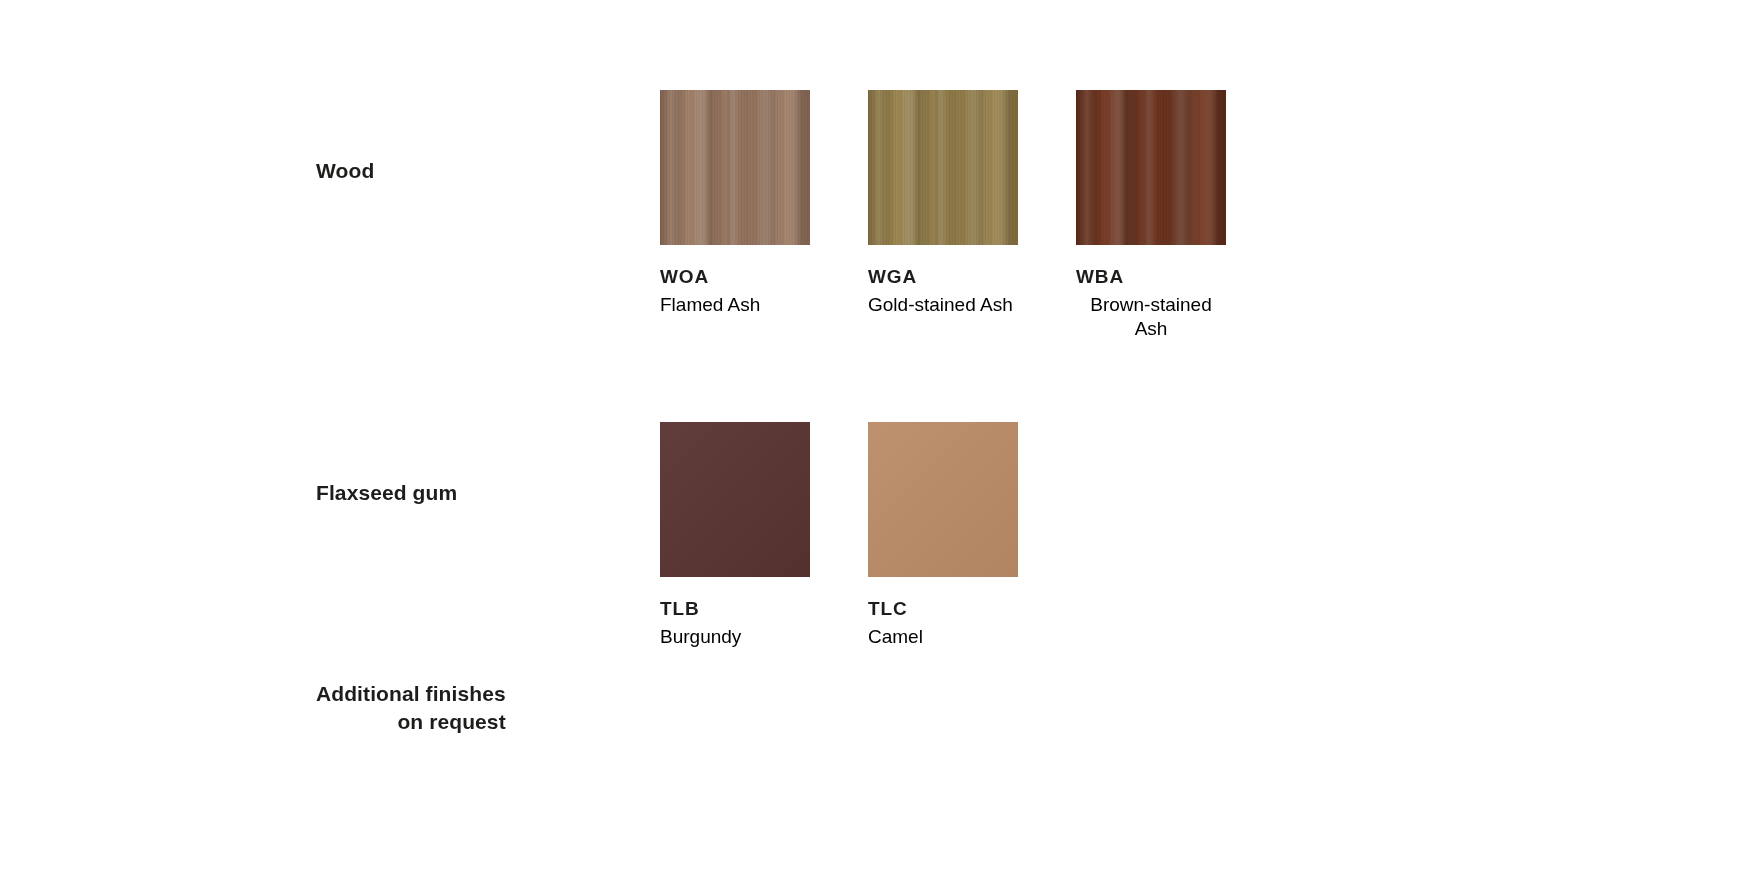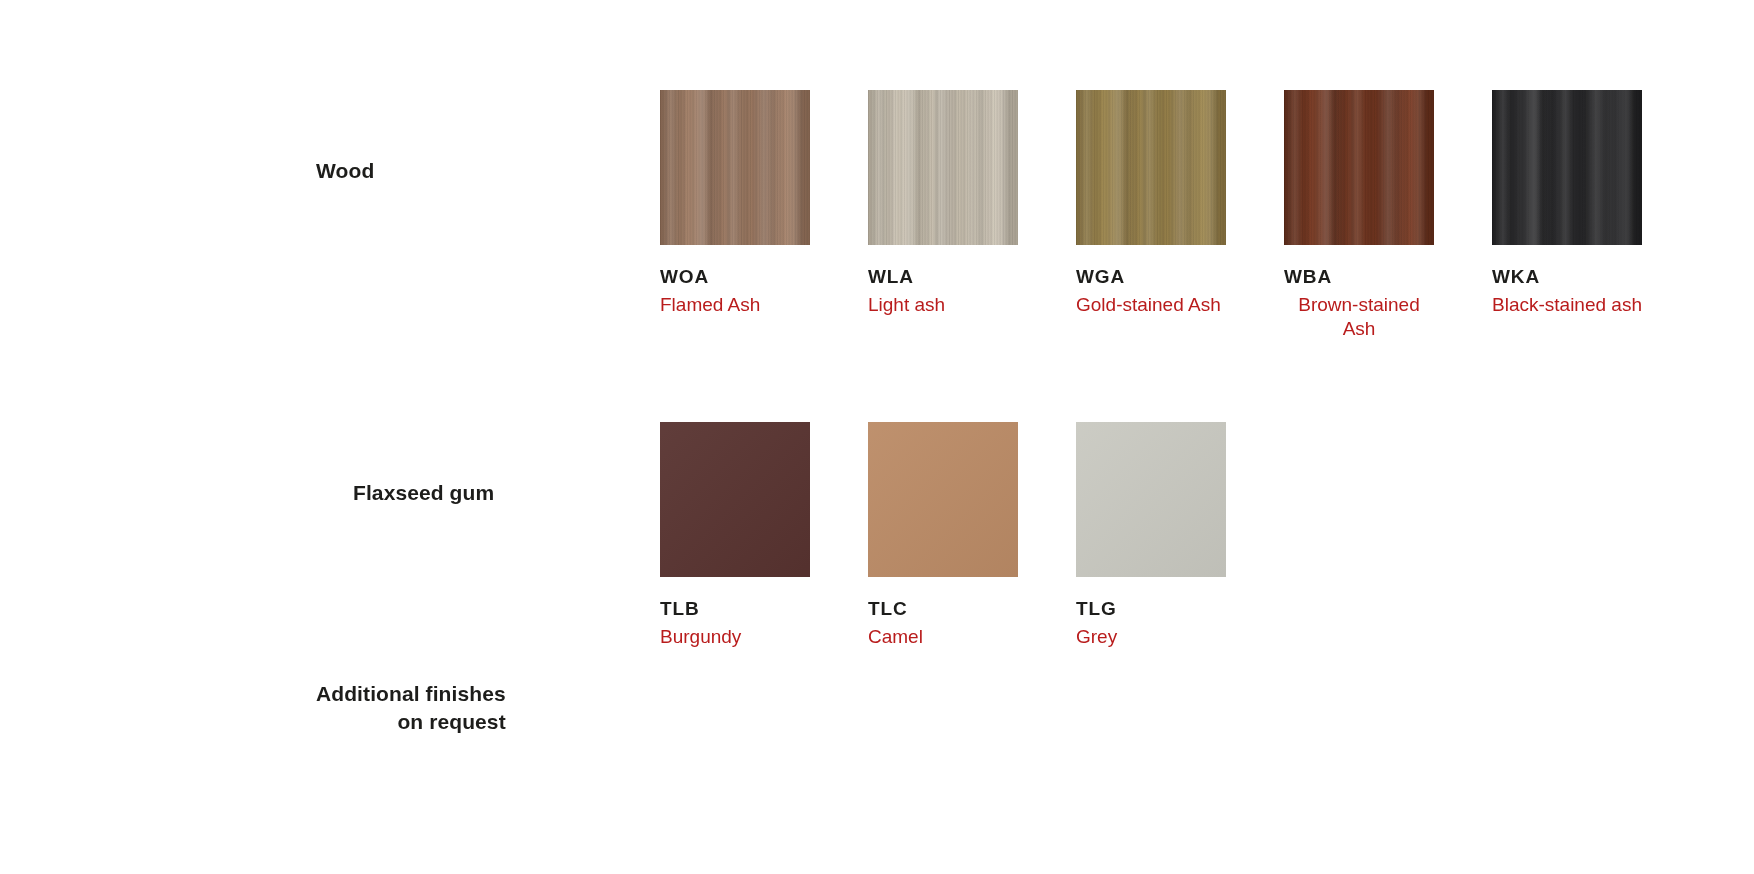--- a/index.html
+++ b/index.html
@@ -24,21 +24,21 @@
     position: absolute;
     left: 316px;
     font-size: 21px;
     font-weight: 700;
     letter-spacing: 0.1px;
     color: #1d1d1b;
     line-height: 1.33;
     white-space: pre-line;
   }
   .row-label.wood      { top: 157px; }
-  .row-label.flax      { top: 479px; margin-left: 37px; }
+  .row-label.flax      { top: 479px; }
   .row-label.extra     { top: 680px; text-align: right; }
 
   
   .grid {
     position: absolute;
     left: 660px;
     width: 990px;
     display: grid;
     grid-template-columns: repeat(5, 150px);
     column-gap: 58px;
@@ -109,88 +109,73 @@
     font-weight: 700;
     letter-spacing: 0.9px;
     color: #1d1d1b;
     text-align: center;
     line-height: 1.2;
   }
   .desc {
     margin-top: 4px;
     font-size: 19px;
     font-weight: 400;
-    color: #b91c1c;
+    color: #000000;
     text-align: center;
     line-height: 1.25;
     max-width: 165px;
   }
 </style>
 </head>
 <body>
 
 <div class="page">
 
   <div class="row-label wood">Wood</div>
 
   <div class="grid row-wood">
 
     <div class="cell">
       <div class="swatch wood" style="background-color: rgb(166, 131, 107); background-image: linear-gradient(90deg, rgb(141, 107, 85) 0%, rgb(166, 131, 107) 18%, rgb(141, 107, 85) 34%, rgb(166, 131, 107) 52%, rgb(141, 107, 85) 68%, rgb(166, 131, 107) 84%, rgb(141, 107, 85) 100%);"></div>
       <div class="code">WOA</div>
       <div class="desc">Flamed Ash</div>
     </div>
 
-    <div class="cell">
-      <div class="swatch wood" style="background-color: rgb(207, 199, 184); background-image: linear-gradient(90deg, rgb(187, 178, 161) 0%, rgb(207, 199, 184) 18%, rgb(187, 178, 161) 34%, rgb(207, 199, 184) 52%, rgb(187, 178, 161) 68%, rgb(207, 199, 184) 84%, rgb(187, 178, 161) 100%);"></div>
-      <div class="code">WLA</div>
-      <div class="desc">Light ash</div>
-    </div>
 
     <div class="cell">
       <div class="swatch wood" style="background-color: rgb(160, 138, 82); background-image: linear-gradient(90deg, rgb(138, 116, 65) 0%, rgb(160, 138, 82) 18%, rgb(138, 116, 65) 34%, rgb(160, 138, 82) 52%, rgb(138, 116, 65) 68%, rgb(160, 138, 82) 84%, rgb(138, 116, 65) 100%);"></div>
       <div class="code">WGA</div>
       <div class="desc">Gold-stained Ash</div>
     </div>
 
     <div class="cell">
       <div class="swatch wood" style="background-color: rgb(123, 60, 37); background-image: linear-gradient(90deg, rgb(95, 43, 24) 0%, rgb(123, 60, 37) 18%, rgb(95, 43, 24) 34%, rgb(123, 60, 37) 52%, rgb(95, 43, 24) 68%, rgb(123, 60, 37) 84%, rgb(95, 43, 24) 100%);"></div>
       <div class="code">WBA</div>
       <div class="desc">Brown-stained Ash</div>
     </div>
 
-    <div class="cell">
-      <div class="swatch wood" style="background-color: rgb(46, 46, 48); background-image: linear-gradient(90deg, rgb(30, 30, 32) 0%, rgb(46, 46, 48) 18%, rgb(30, 30, 32) 34%, rgb(46, 46, 48) 52%, rgb(30, 30, 32) 68%, rgb(46, 46, 48) 84%, rgb(30, 30, 32) 100%);"></div>
-      <div class="code">WKA</div>
-      <div class="desc">Black-stained ash</div>
-    </div>
 
   </div>
 
   <div class="row-label flax">Flaxseed gum</div>
 
   <div class="grid row-flax">
 
     <div class="cell">
       <div class="swatch flat" style="background-color: rgb(88, 51, 48);"></div>
       <div class="code">TLB</div>
       <div class="desc">Burgundy</div>
     </div>
 
     <div class="cell">
       <div class="swatch flat" style="background-color: rgb(187, 139, 102);"></div>
       <div class="code">TLC</div>
       <div class="desc">Camel</div>
     </div>
 
-    <div class="cell">
-      <div class="swatch flat" style="background-color: rgb(201, 201, 193);"></div>
-      <div class="code">TLG</div>
-      <div class="desc">Grey</div>
-    </div>
 
 
 
   </div>
 
   <div class="row-label extra">Additional finishes
 on request</div>
 
 </div>
 

